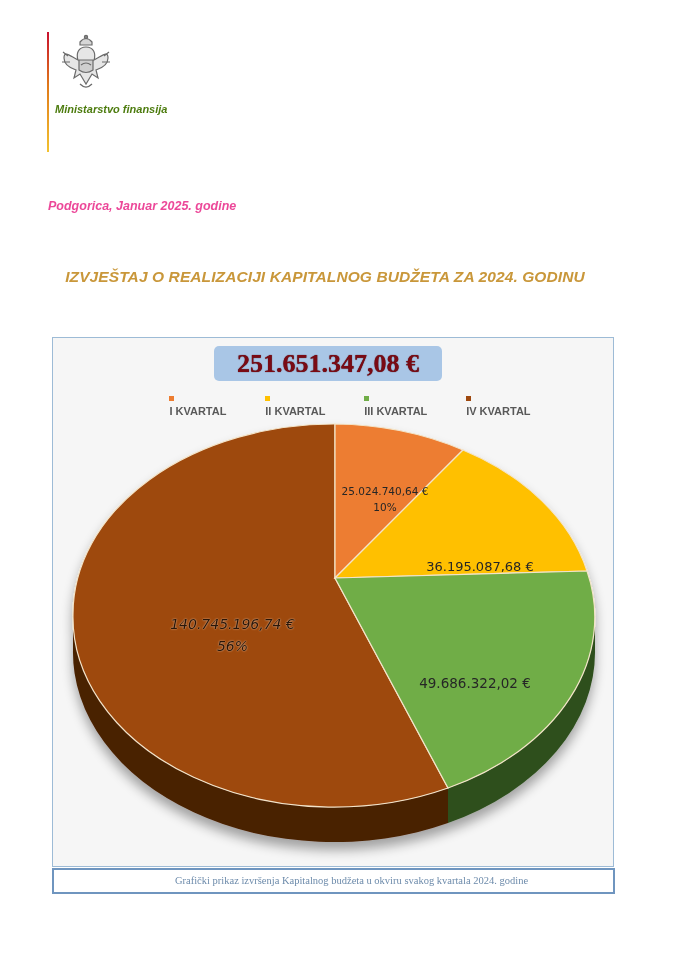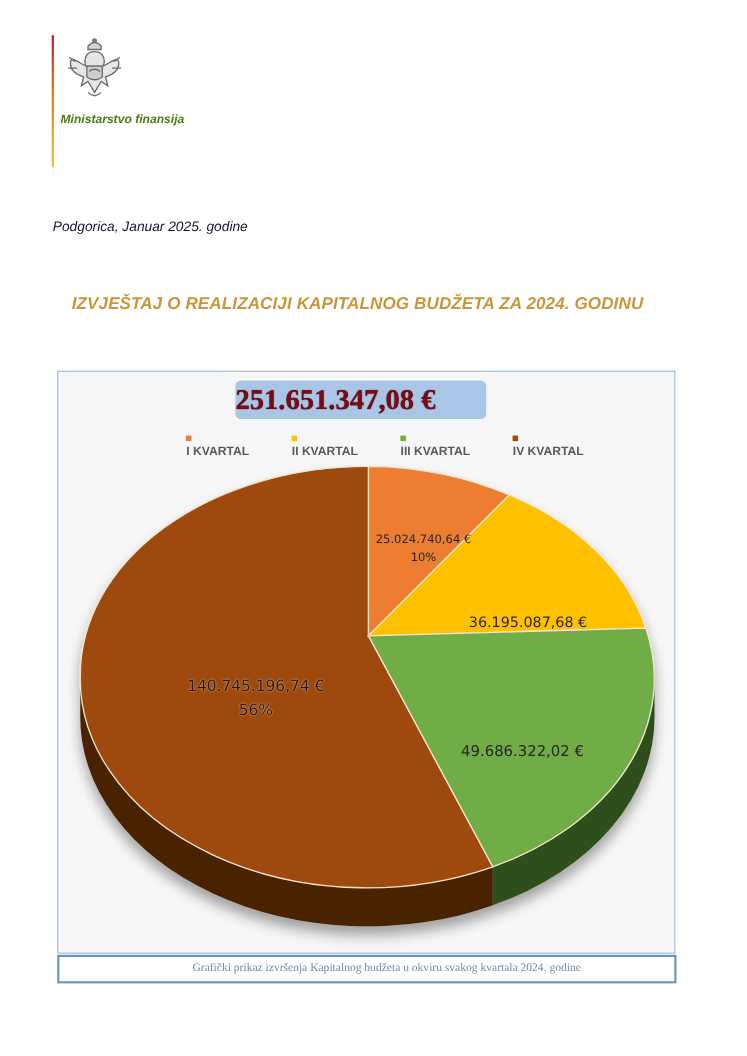--- a/index.html
+++ b/index.html
@@ -3,43 +3,43 @@
 <meta charset="utf-8">
 <style>
   html, body { margin: 0; padding: 0; background: #ffffff; }
   body { width: 679px; height: 960px; position: relative; overflow: hidden; font-family: "Liberation Sans", sans-serif; }
 
   .header-rule { position: absolute; left: 47px; top: 32px; width: 2px; height: 120px;
     background: linear-gradient(to bottom, #c8102e 0%, #e07a1a 45%, #f2c230 100%); }
   .coat-of-arms { position: absolute; left: 60px; top: 34px; width: 52px; height: 58px; }
   .ministry-name { position: absolute; left: 55px; top: 103px; font-size: 11px; font-style: italic; font-weight: bold; color: #4d7c0f; }
 
-  .place-date { position: absolute; left: 48px; top: 199px; font-size: 12.5px; font-style: italic; font-weight: normal; color: #0f172a; }
+  .place-date { position: absolute; left: 48px; top: 199px; font-size: 12.5px; font-style: italic; font-weight: bold; color: #ec4899; }
 
   .report-title { position: absolute; left: 0; width: 578px; top: 268px; text-align: center; font-size: 15.5px; font-style: italic; font-weight: bold; color: #c9973a; letter-spacing: 0.1px; margin-left: 36px; }
 
   .chart-frame { position: absolute; left: 52px; top: 337px; width: 562px; height: 530px;
     border: 1px solid #9dbbd6; background: #f6f6f6; box-sizing: border-box; }
   .total-box { position: absolute; left: 214px; top: 346px; width: 228px; height: 35px;
-    background: #a9c6e6; border-radius: 5px; text-align: left; line-height: 35px;
+    background: #a9c6e6; border-radius: 5px; text-align: center; line-height: 35px;
     font-family: "Liberation Serif", serif; font-weight: bold; font-size: 26px; color: #7a0a14;
     text-shadow: 0 0 1px #3a0005; }
 
   .legend { position: absolute; left: 150px; top: 398px; width: 400px; height: 16px; display: flex; justify-content: space-around; align-items: center; font-size: 11px; font-weight: bold; color: #595959; }
   .legend-item { display: flex; align-items: flex-start; gap: 4px; flex-direction: column; }
   .legend-swatch { width: 5px; height: 5px; display: inline-block; }
 
   .pie-svg { position: absolute; left: 0; top: 0; }
 
   .slice-label { position: absolute; text-align: center; font-family: "DejaVu Sans", sans-serif; color: #262626; line-height: 1.55; margin-top: 36px; }
   .slice-label.l1 { left: 330px; top: 447px; width: 110px; font-size: 10.5px; }
   .slice-label.l2 { left: 410px; top: 521px; width: 140px; font-size: 13px; }
   .slice-label.l3 { left: 400px; top: 637px; width: 150px; font-size: 13.5px; }
   .slice-label.l4 { left: 130px; top: 578px; width: 205px; font-size: 14px; color: #2a1608;
-    text-shadow: 0 0 2px #d9a07a, 0 0 1px #e8b890; }
+    text-shadow: 0 0 2px #d9a07a, 0 0 1px #e8b890; font-style: italic; }
 
   .caption-box { position: absolute; left: 52px; top: 868px; width: 563px; height: 26px; box-sizing: border-box;
     border: 2px solid #6f95bf; background: #ffffff; text-align: center; line-height: 22px;
     font-family: "Liberation Serif", serif; font-size: 10.5px; color: #6d8bab; padding-left: 36px; }
 </style>
 </head>
 <body>
 
 <div class="header-rule"></div>
 

